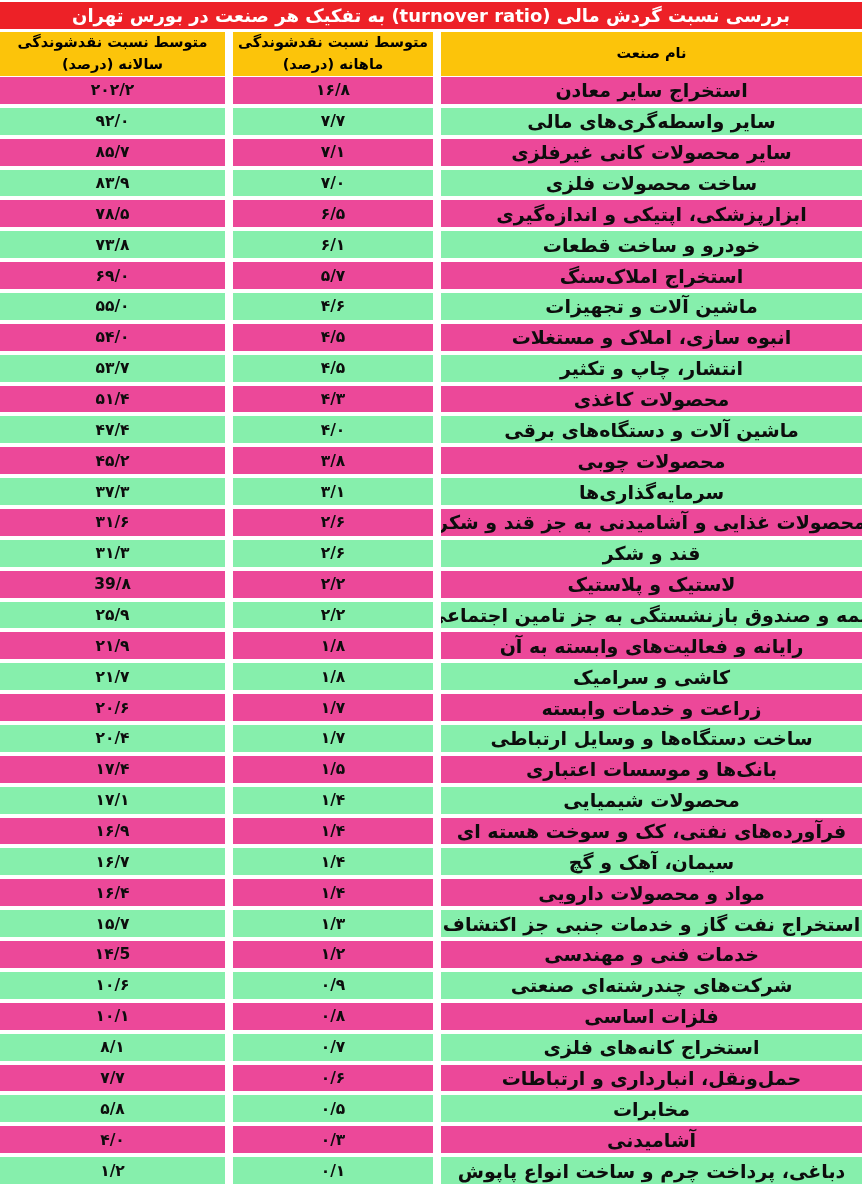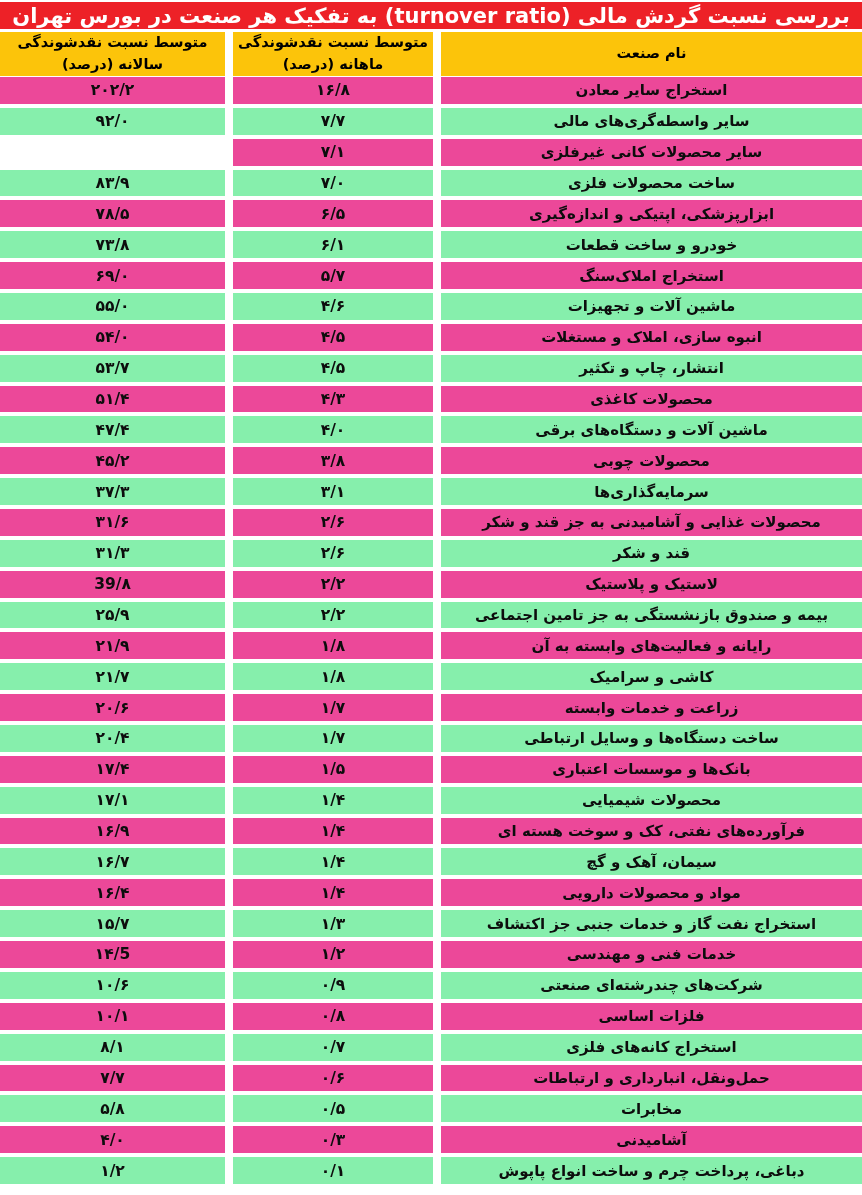--- a/index.html
+++ b/index.html
@@ -14,21 +14,21 @@
     overflow: hidden;
     direction: rtl;
     background: #ffffff;
   }
   .title-bar {
     height: 27px;
     margin-top: 2px;
     background: #ed2127;
     color: #ffffff;
     font-weight: bold;
-    font-size: 21px;
+    font-size: 18px;
     display: flex;
     align-items: center;
     justify-content: center;
     white-space: nowrap;
   }
   .grid-row {
     display: grid;
     grid-template-columns: 421px 200px 225px; 
     column-gap: 8px;
     direction: rtl;
@@ -61,21 +61,21 @@
   }
   .cell {
     display: flex;
     align-items: center;
     justify-content: center;
     color: #0d0d0d;
     font-weight: bold;
     overflow: hidden;
     white-space: nowrap;
   }
-  .name-cell { font-size: 15px; }
+  .name-cell { font-size: 19px; }
   .num-cell  { font-size: 15.5px; }
   .row-odd  .cell { background: #ec4899; }
   .row-even .cell { background: #86efac; }
 </style>
 </head>
 <body>
 
 <div class="page">
 
   <div class="title-bar">بررسی نسبت گردش مالی (turnover ratio) به تفکیک هر صنعت در بورس تهران</div>
@@ -100,20 +100,21 @@
         <div class="cell num-cell">۲۰۲/۲</div>
       </div>
       <div class="grid-row data-row row-even">
         <div class="cell name-cell">سایر واسطه‌گری‌های مالی</div>
         <div class="cell num-cell">۷/۷</div>
         <div class="cell num-cell">۹۲/۰</div>
       </div>
       <div class="grid-row data-row row-odd">
         <div class="cell name-cell">سایر محصولات کانی غیرفلزی</div>
         <div class="cell num-cell">۷/۱</div>
+        <div class="cell num-cell">۸۵/۷</div>
       </div>
       <div class="grid-row data-row row-even">
         <div class="cell name-cell">ساخت محصولات فلزی</div>
         <div class="cell num-cell">۷/۰</div>
         <div class="cell num-cell">۸۳/۹</div>
       </div>
       <div class="grid-row data-row row-odd">
         <div class="cell name-cell">ابزارپزشکی، اپتیکی و اندازه‌گیری</div>
         <div class="cell num-cell">۶/۵</div>
         <div class="cell num-cell">۷۸/۵</div>

